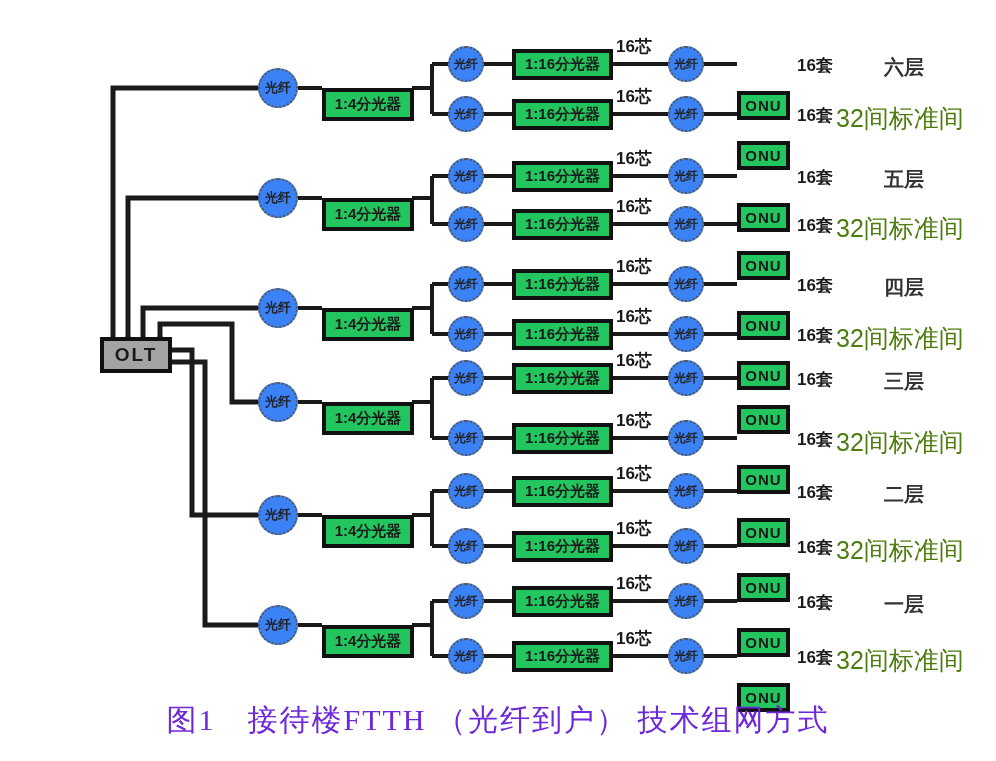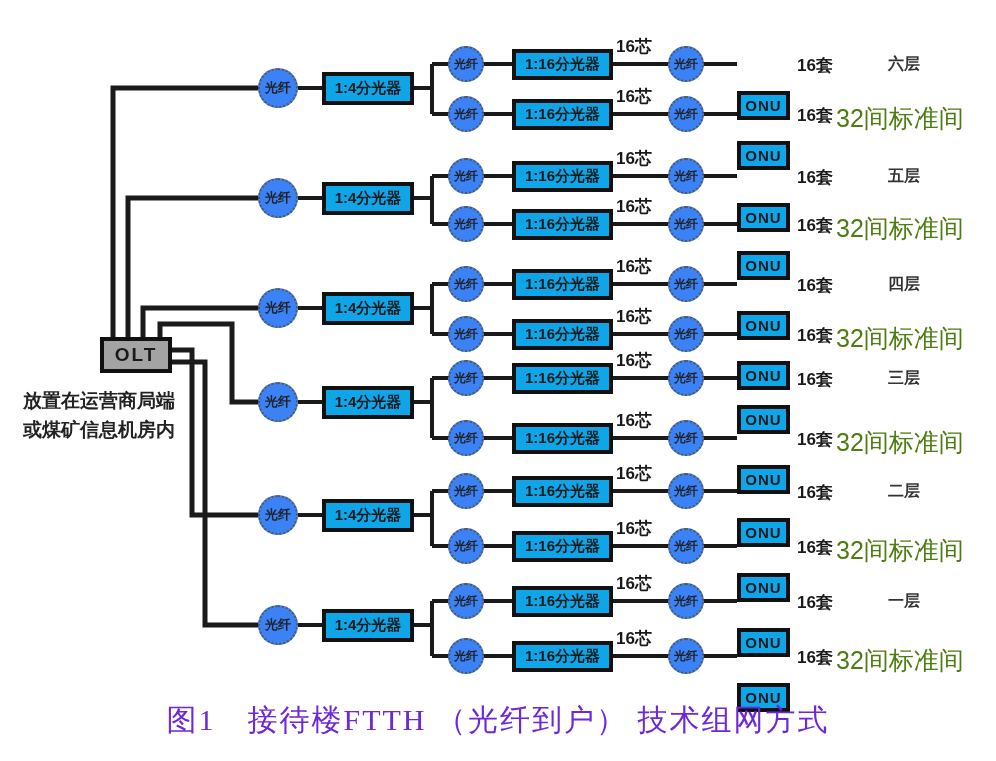--- a/index.html
+++ b/index.html
@@ -27,54 +27,50 @@
     position:absolute;z-index:2;background:#3b82f6;box-sizing:border-box;
     border:2px dotted #555;border-radius:50%;
     display:flex;align-items:center;justify-content:center;
     font-size:12px;color:#222;text-align:center;line-height:1.05;font-weight:bold;
   }
   .fiber-lg{left:258px;top:35px;width:40px;height:40px;font-size:13px;}
   .fiber-sm{width:36px;height:36px;top:2px;}
   .fiber-p2{left:448px;}
   .fiber-p3{left:668px;}
   .dbox{
-    position:absolute;z-index:2;background:#0ea5e9;box-sizing:border-box;border:4px solid #111;
+    position:absolute;z-index:2;background:#22c55e;box-sizing:border-box;border:4px solid #111;
     display:flex;align-items:center;justify-content:center;white-space:nowrap;
   }
-  .splitter4{left:322px;top:39px;width:92px;height:33px;font-size:15px;font-weight:bold;}
+  .splitter4{left:322px;top:55px;width:92px;height:33px;font-size:15px;font-weight:bold;}
   .branch{position:absolute;left:0;width:996px;height:40px;}
   .splitter16{left:512px;top:5px;width:101px;height:31px;font-size:15px;font-weight:bold;}
   .onu-box{left:737px;top:6px;width:53px;height:29px;font-size:15px;font-weight:bold;letter-spacing:1px;margin-top:41px;}
   .cores-label{position:absolute;left:616px;top:-9px;z-index:2;font-size:17px;font-weight:bold;}
   .count-label{position:absolute;left:797px;top:10px;z-index:2;font-size:17px;font-weight:bold;}
-  .floor-label{position:absolute;left:846px;top:10px;width:116px;z-index:2;text-align:center;font-size:16px;font-weight:bold;color:#333;}
+  .floor-label{position:absolute;left:846px;top:10px;width:116px;z-index:2;text-align:center;font-size:20px;font-weight:bold;color:#333;}
   .rooms-label{position:absolute;left:836px;top:8px;z-index:2;font-size:25px;font-weight:normal;color:#4d7c0f;white-space:nowrap;}
 
   .caption{
     position:absolute;left:0;top:700px;width:996px;z-index:2;text-align:center;
     font-family:"Liberation Serif","DejaVu Serif",serif;
     font-size:30px;color:#6d28d9;letter-spacing:2px;white-space:nowrap;
   }
 </style>
 </head>
 <body>
 
 <div id="stage">
 
   <svg id="wires" width="996" height="761">
     <path id="trunk-paths" fill="none" stroke="#1a1a1a" stroke-width="5" d="M113,350 V88 H260 M128,350 V198 H260 M143,350 V308 H260 M160,339 V324 H232 V402 H260 M168,350 H192 V515 H260 M168,362 H205 V625 H260"></path>
     <path id="branch-paths" fill="none" stroke="#1a1a1a" stroke-width="4" d="M298,88 H322 M412,88 H432 M432,64 V114 M432,64 H452 M482,64 H512 M611,64 H672 M702,64 H737 M432,114 H452 M482,114 H512 M611,114 H672 M702,114 H737 M298,198 H322 M412,198 H432 M432,176 V224 M432,176 H452 M482,176 H512 M611,176 H672 M702,176 H737 M432,224 H452 M482,224 H512 M611,224 H672 M702,224 H737 M298,308 H322 M412,308 H432 M432,284 V334 M432,284 H452 M482,284 H512 M611,284 H672 M702,284 H737 M432,334 H452 M482,334 H512 M611,334 H672 M702,334 H737 M298,402 H322 M412,402 H432 M432,378 V438 M432,378 H452 M482,378 H512 M611,378 H672 M702,378 H737 M432,438 H452 M482,438 H512 M611,438 H672 M702,438 H737 M298,515 H322 M412,515 H432 M432,491 V546 M432,491 H452 M482,491 H512 M611,491 H672 M702,491 H737 M432,546 H452 M482,546 H512 M611,546 H672 M702,546 H737 M298,625 H322 M412,625 H432 M432,601 V656 M432,601 H452 M482,601 H512 M611,601 H672 M702,601 H737 M432,656 H452 M482,656 H512 M611,656 H672 M702,656 H737 "></path>
   </svg>
 
   <div class="node olt-box">OLT</div>
 
-  <div class="olt-note">
-    <div>放置在运营商局端</div>
-    <div>或煤矿信息机房内</div>
-  </div>
 
   <div id="groups-root">
     <div class="group" style="top: 33px;">
       <div class="fiber-circle fiber-lg">
         <span>光纤</span>
       </div>
       <div class="dbox splitter4">1:4分光器</div>
 
       <div class="branch top" style="top: 11px;">
         <div class="fiber-circle fiber-sm fiber-p2">

